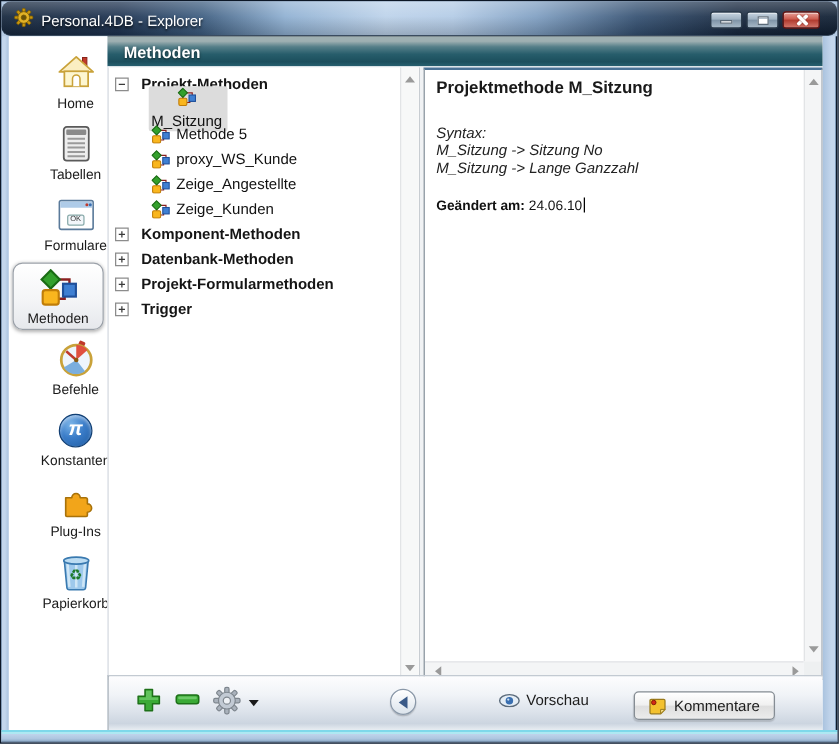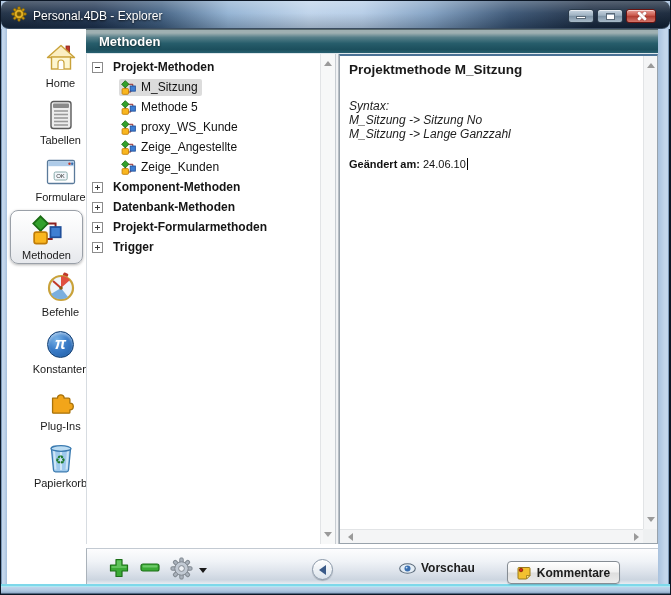--- a/index.html
+++ b/index.html
@@ -57,21 +57,21 @@
 
   .content{position:absolute;left:0;top:25px;right:0;bottom:40px;display:flex;}
   
   .tree{position:relative;width:249px;background:#fff;padding-top:3px;border-left:1px solid #d7dce1;}
   .trow{height:20px;display:flex;align-items:center;cursor:default;}
   .trow.section{padding-left:5px;gap:10px;}
   .trow.item{padding-left:32px;gap:0;}
   .tlabel{font-size:12px;color:#111;white-space:nowrap;}
   .tlabel.bold{font-weight:bold;color:#151515;}
   .item-inner{display:flex;align-items:center;gap:5px;padding:1px 4px 1px 2px;border-radius:2px;}
-  .item-inner.selected{background:#dcdcdc;}
+  .item-inner.selected{background:#dcdcdc;flex-direction:column;}
   .expander{width:11px;height:11px;border:1px solid #8c8c8c;background:#fff;position:relative;flex:0 0 auto;}
   .expander::before{content:"";position:absolute;left:2px;right:2px;top:4px;height:1px;background:#3a3a3a;}
   .expander.plus::after{content:"";position:absolute;top:2px;bottom:2px;left:4px;width:1px;background:#3a3a3a;}
   
   .vscroll{position:absolute;right:0;top:0;bottom:0;width:15px;background:#f7f8f8;border-left:1px solid #e2e4e6;}
   .arr{position:absolute;left:50%;transform:translateX(-50%);width:0;height:0;}
   .arr.up{top:7px;border-left:4px solid transparent;border-right:4px solid transparent;border-bottom:5px solid #9a9a9a;}
   .arr.down{bottom:7px;border-left:4px solid transparent;border-right:4px solid transparent;border-top:5px solid #9a9a9a;}
   .splitter{width:4px;background:linear-gradient(90deg,#c8cdd2 0 1px,#f0f2f4 1px 3px,#b8bec4 3px);}
   
@@ -82,22 +82,22 @@
   .modified{margin-top:17px;font-size:11px;color:#111;}
   .modified b{font-weight:bold;}
   .text-cursor{display:inline-block;width:1px;height:12px;background:#000;vertical-align:-2px;margin-left:1px;}
   .detail .vscroll{width:14px;bottom:14px;background:#f4f5f6;}
   .hscroll{position:absolute;left:0;right:14px;bottom:0;height:14px;background:#f4f5f6;border-top:1px solid #e2e4e6;}
   .arr.left{left:8px;top:50%;transform:translateY(-50%);border-top:4px solid transparent;border-bottom:4px solid transparent;border-right:5px solid #9a9a9a;}
   .arr.right{left:auto;right:4px;top:50%;transform:translateY(-50%);border-top:4px solid transparent;border-bottom:4px solid transparent;border-left:5px solid #9a9a9a;}
   .corner{position:absolute;right:0;bottom:0;width:14px;height:14px;background:#eef0f1;}
 
   
-  .toolbar{position:absolute;left:0;bottom:0;right:0;height:36px;border-top:1px solid #c3cad2;border-left:1px solid #aab2ba;
-    background:linear-gradient(180deg,#fdfdfe 0,#f0f3f7 35%,#dde3eb 65%,#ccd5e0 88%,#e8edf2 100%);font-weight:bold;}
+  .toolbar{position:absolute;left:0;bottom:0;right:0;height:44px;border-top:1px solid #c3cad2;border-left:1px solid #aab2ba;
+    background:linear-gradient(180deg,#fdfdfe 0,#f0f3f7 35%,#dde3eb 65%,#ccd5e0 88%,#e8edf2 100%);}
   .tbtn{position:absolute;top:9px;cursor:default;background:none;border:none;padding:0;display:flex;align-items:center;}
   .caret-down{width:0;height:0;border-left:4px solid transparent;border-right:4px solid transparent;border-top:5px solid #1a1a1a;margin-left:6px;margin-top:4px;}
   .round-btn{position:absolute;left:225px;top:10px;width:21px;height:21px;border-radius:50%;border:1px solid #8a98a8;
     background:linear-gradient(180deg,#ffffff,#dce4ec);box-shadow:inset 0 1px 0 #fff,0 1px 1px rgba(0,0,0,.2);
     display:flex;align-items:center;justify-content:center;cursor:default;}
   .tri-left{width:0;height:0;border-top:5px solid transparent;border-bottom:5px solid transparent;border-right:7px solid #3a5a88;}
   .preview{position:absolute;left:312px;top:12px;display:flex;align-items:center;gap:5px;cursor:default;}
   .preview-label,.comment-label{font-size:12px;color:#1c1c1c;}
   .comment-btn{position:absolute;left:420px;top:12px;width:113px;height:23px;border:1px solid #868d94;border-radius:4px;
     background:linear-gradient(180deg,#ffffff 0,#f0f0f0 48%,#dedede 52%,#ececec 100%);

